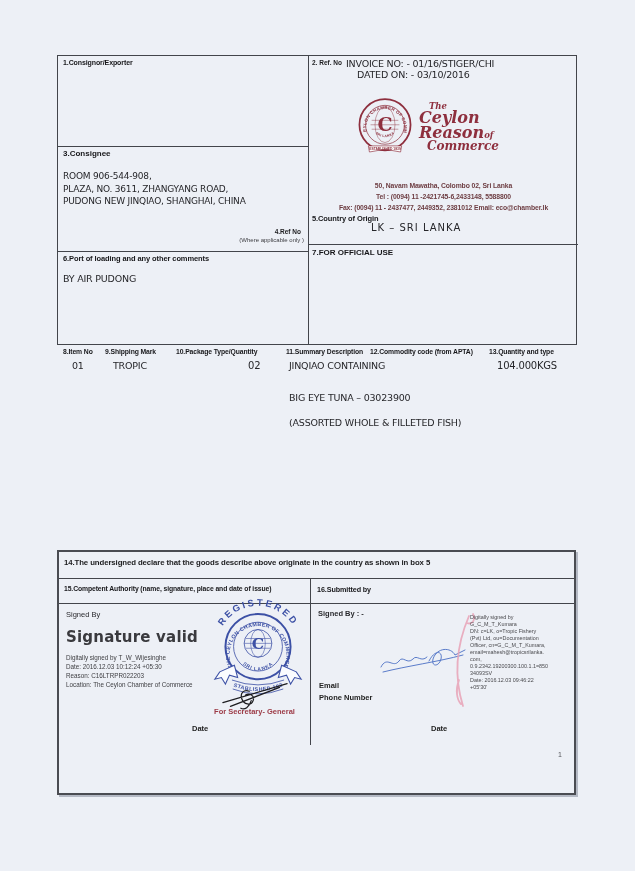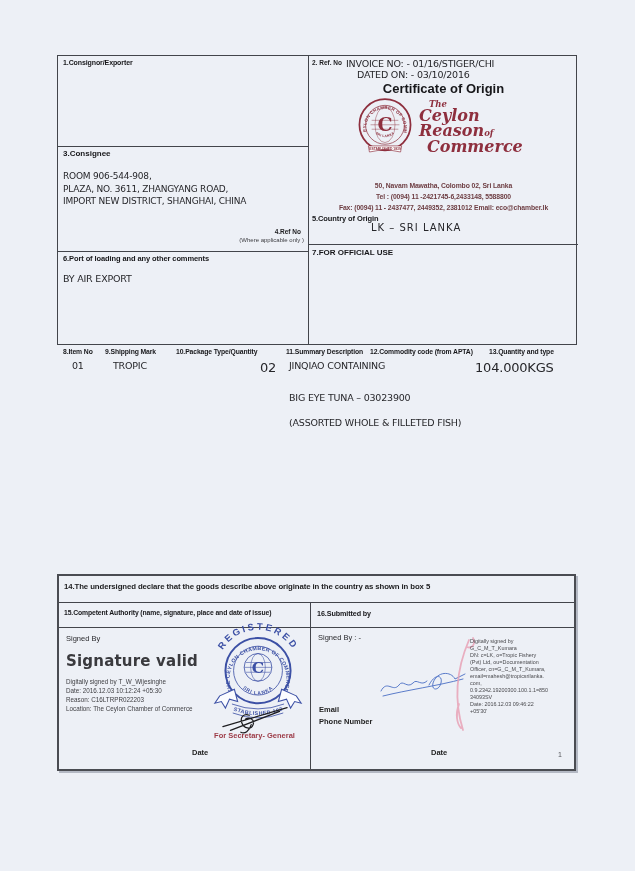--- a/index.html
+++ b/index.html
@@ -11,22 +11,22 @@
   .abs { position:absolute; white-space:nowrap; }
   .lbl { font-weight:bold; font-size:7px; letter-spacing:-0.1px; color:#17171a; }
   .lbl8 { font-weight:bold; font-size:8px; color:#17171a; }
   .typed { font-family:"DejaVu Sans", sans-serif; font-size:9px; letter-spacing:-0.2px; color:#26262a; }
   .line { position:absolute; background:#43454b; }
   .form-top {
     position:absolute; left:57px; top:55px; width:520px; height:290px;
     border:1px solid #43454b;
   }
   .form-bottom {
-    position:absolute; left:57px; top:550px; width:519px; height:197px;
-    border:2px solid #4a4c52; box-shadow:2px 2px 0 rgba(110,118,135,.45);margin-top:24px;
+    position:absolute; left:57px; top:550px; width:519px; height:245px;
+    border:2px solid #4a4c52; box-shadow:2px 2px 0 rgba(110,118,135,.45);
   }
   .logo-text { font-family:"DejaVu Serif", serif; font-style:italic; font-weight:bold; color:#8e2f3e; line-height:0.95; }
   .chamber-addr { font-weight:bold; font-size:6.8px; color:#6d3d42; text-align:center; line-height:11px; letter-spacing:-0.1px; }
   .sig-valid { font-family:"DejaVu Sans", sans-serif; font-size:15px; color:#3a3a3e; letter-spacing:0.2px; }
   .digi-left { font-size:6.3px; color:#3e3e42; line-height:9px; white-space:nowrap; }
   .digi-right { font-size:5.4px; color:#4a4a4e; line-height:7px; white-space:nowrap; }
   .sec-gen { font-weight:bold; font-size:7.5px; color:#9c3a46; }
   .date-lbl { font-weight:bold; font-size:7.5px; color:#222; }
   svg { display:block; }
 </style>
@@ -41,33 +41,32 @@
     <div class="line" style="left:0; top:90px; width:250px; height:1px;"></div>
     <div class="line" style="left:0; top:195px; width:250px; height:1px;"></div>
     <div class="line" style="left:250px; top:188px; width:270px; height:1px;"></div>
 
     <div class="abs lbl" style="left:5px; top:3px;">1.Consignor/Exporter</div>
 
     <div class="abs lbl8" style="left:5px; top:93px;">3.Consignee</div>
     <div class="abs" style="left:5px; top:114px; line-height:12.5px;">
       <div class="typed">ROOM 906-544-908,</div>
       <div class="typed">PLAZA, NO. 3611, ZHANGYANG ROAD,</div>
-      <div class="typed">IMPORT NEW DISTRICT, SHANGHAI, CHINA</div>
+      <div class="typed">PUDONG NEW JINQIAO, SHANGHAI, CHINA</div>
     </div>
     <div class="abs" style="right:275px; top:172px; font-weight:bold; font-size:6.5px;">4.Ref No</div>
     <div class="abs" style="right:272px; top:181px; font-size:6px; color:#3c3c40;">(Where applicable only )</div>
 
     <div class="abs lbl" style="left:5px; top:198px; font-size:7.5px;">6.Port of loading and any other comments</div>
-    <div class="abs typed" style="left:5px; top:217px; font-size:9.5px;">BY AIR EXPORT</div>
+    <div class="abs typed" style="left:5px; top:217px; font-size:9.5px;">BY AIR PUDONG</div>
 
     <div class="abs" style="left:251px; top:0; width:269px; height:288px;">
       <div class="abs" style="left:3px; top:3px; font-weight:bold; font-size:6.5px;">2. Ref. No</div>
       <div class="abs typed" style="left:37px; top:2px; font-size:9.5px;">INVOICE NO: - 01/16/STIGER/CHI</div>
       <div class="abs typed" style="left:48px; top:13px; font-size:9.5px;">DATED ON: - 03/10/2016</div>
-      <div class="abs" style="left:0; top:25px; width:100%; text-align:center; font-weight:bold; font-size:13px; color:#17171a;">Certificate of Origin</div>
 
       <div class="abs" style="left:48px; top:41px; display:flex; align-items:center; gap:6px;">
         <svg width="56" height="60" viewBox="0 0 100 108">
           <circle cx="50" cy="50" r="46" fill="none" stroke="#8e2f3e" stroke-width="3.2"></circle>
           <circle cx="50" cy="50" r="35" fill="none" stroke="#8e2f3e" stroke-width="1.3"></circle>
           <defs>
             <path id="lg-top" d="M17,64 A34,34 0 1 1 83,64" fill="none"></path>
             <path id="lg-bot" d="M28,60 A26,26 0 0 0 72,60" fill="none"></path>
           </defs>
           <text font-size="8" font-weight="bold" fill="#8e2f3e" letter-spacing="0.5">
@@ -79,21 +78,21 @@
           <path d="M26,42 h48 M24,50 h52 M26,58 h48" stroke="#8e2f3e" stroke-width="0.8" fill="none"></path>
           <path d="M50,18 a18,32 0 0 0 0,64 M50,18 a18,32 0 0 1 0,64" stroke="#8e2f3e" stroke-width="0.8" fill="none"></path>
           <text x="50" y="62" text-anchor="middle" font-size="34" font-weight="bold" font-family="'DejaVu Serif', serif" fill="#8e2f3e">C</text>
           <path d="M20,88 L80,88 L78,99 L50,94 L22,99 Z" fill="#fdfdfd" stroke="#8e2f3e" stroke-width="1.2"></path>
           <text x="50" y="95.5" text-anchor="middle" font-size="6" font-weight="bold" fill="#8e2f3e">ESTABLISHED 1839</text>
         </svg>
         <div class="logo-text">
           <div style="font-size:8.5px; padding-left:10px;">The</div>
           <div style="font-size:16px;">Ceylon</div>
           <div style="font-size:16px;"><span>Reason</span><span style="font-size:8.5px;">of</span></div>
-          <div style="font-size:16px; padding-left:8px;text-align:center;">Commerce</div>
+          <div style="font-size:12px; padding-left:8px;text-align:center;">Commerce</div>
         </div>
       </div>
 
       <div class="abs chamber-addr" style="left:0; top:124px; width:100%;">
         <div>50, Navam Mawatha, Colombo 02, Sri Lanka</div>
         <div>Tel : (0094) 11 -2421745-6,2433148, 5588800</div>
         <div>Fax: (0094) 11 - 2437477, 2449352, 2381012 Email: eco@chamber.lk</div>
       </div>
 
       <div class="abs lbl" style="left:3px; top:158px; font-size:7.5px;">5.Country of Origin</div>
@@ -105,23 +104,23 @@
 
   <div class="abs lbl" style="left:63px; top:348px; font-size:6.8px;">8.Item No</div>
   <div class="abs lbl" style="left:105px; top:348px; font-size:6.8px;">9.Shipping Mark</div>
   <div class="abs lbl" style="left:176px; top:348px; font-size:6.8px;">10.Package Type/Quantity</div>
   <div class="abs lbl" style="left:286px; top:348px; font-size:6.8px;">11.Summary Description</div>
   <div class="abs lbl" style="left:370px; top:348px; font-size:6.8px;">12.Commodity code (from APTA)</div>
   <div class="abs lbl" style="left:489px; top:348px; font-size:6.8px;">13.Quantity and type</div>
 
   <div class="abs typed" style="left:72px; top:360px; font-size:9.5px;">01</div>
   <div class="abs typed" style="left:113px; top:360px; font-size:9.5px;">TROPIC</div>
-  <div class="abs typed" style="left:260px; top:360px; font-size:13px;">02</div>
+  <div class="abs typed" style="left:248px; top:360px; font-size:10px;">02</div>
   <div class="abs typed" style="left:289px; top:360px; font-size:9.5px;">JINQIAO CONTAINING</div>
-  <div class="abs typed" style="left:475px; top:360px; font-size:13px;">104.000KGS</div>
+  <div class="abs typed" style="left:497px; top:360px; font-size:10px;">104.000KGS</div>
 
   <div class="abs typed" style="left:289px; top:392px; font-size:9.5px;">BIG EYE TUNA – 03023900</div>
   <div class="abs typed" style="left:289px; top:417px; font-size:9.5px;">(ASSORTED WHOLE &amp; FILLETED FISH)</div>
 
   <div class="form-bottom">
     <div class="line" style="left:0; top:26px; width:515px; height:1px;"></div>
     <div class="line" style="left:251px; top:26px; width:1px; height:167px;"></div>
     <div class="line" style="left:0; top:51px; width:515px; height:1px;"></div>
 
     <div class="abs" style="left:5px; top:6px; font-weight:bold; font-size:7.8px; letter-spacing:-0.1px;">14.The undersigned declare that the goods describe above originate in the country as shown in box 5</div>
@@ -168,21 +167,21 @@
         <textPath href="#rs-ban" startOffset="50%" text-anchor="middle">ESTABLISHED 1839</textPath>
       </text>
     </svg>
 
     <svg class="abs" style="left:158px; top:126px;" width="76" height="34" viewBox="0 0 80 36">
       <path d="M6,26 L74,6 M14,30 L66,10 M34,14 C28,12 24,16 26,22 C28,28 36,30 38,24 C40,18 34,16 30,18 M36,24 C34,31 29,34 25,32" stroke="#1d1d20" stroke-width="1.3" fill="none" stroke-linecap="round"></path>
     </svg>
     <div class="abs sec-gen" style="left:138px; top:155px; width:115px; text-align:center;">For Secretary- General</div>
     <div class="abs date-lbl" style="left:133px; top:172px;">Date</div>
 
-    <div class="abs" style="left:259px; top:57px; font-size:7.5px; font-weight:normal; color:#2a2a2e;">Signed By : -</div>
+    <div class="abs" style="left:259px; top:57px; font-size:7.5px; font-weight:bold; color:#2a2a2e;">Signed By : -</div>
 
     <svg class="abs" style="left:318px; top:93px;" width="92" height="34" viewBox="0 0 92 34">
       <path d="M4,22 C10,10 16,24 22,16 C26,10 30,20 36,14 C40,9 44,18 50,12 M52,16 C58,4 66,6 64,14 C62,22 54,22 56,14 C60,2 74,2 78,10 L88,5 M6,27 C30,21 60,17 86,10" stroke="#4a6fc4" stroke-width="1" fill="none" stroke-linecap="round" opacity="0.9"></path>
     </svg>
 
     <svg class="abs" style="left:386px; top:58px;" width="36" height="100" viewBox="0 0 36 100">
       <path d="M28,4 C31,10 27,15 22,13 M24,6 C12,34 8,64 18,96 M14,70 C10,80 12,90 16,94" stroke="#e8a2b6" stroke-width="1.8" fill="none" stroke-linecap="round" opacity="0.85"></path>
     </svg>
 
     <div class="abs digi-right" style="left:411px; top:62px;">

